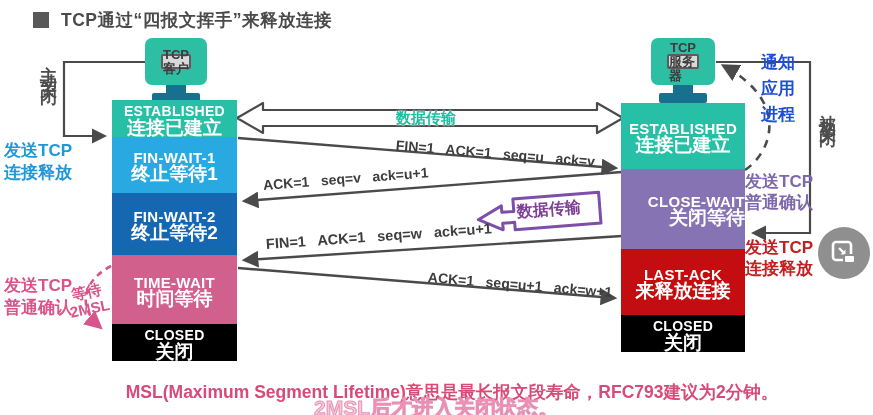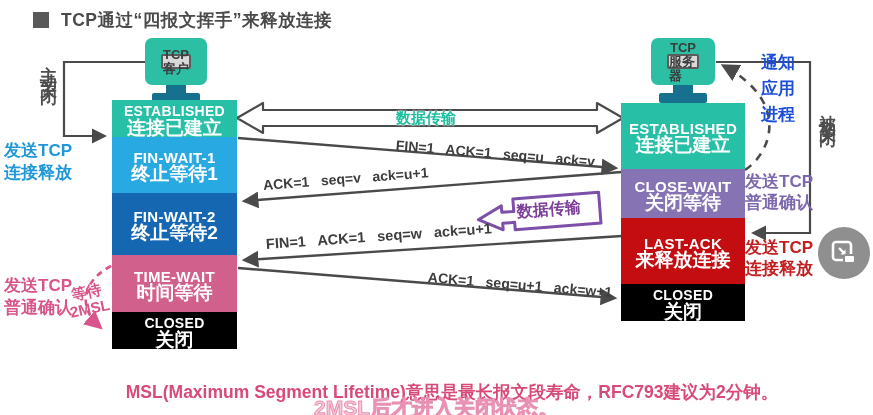--- a/index.html
+++ b/index.html
@@ -106,36 +106,36 @@
       <div class="state-zh">连接已建立</div>
     </div>
     <div class="state-box" style="height: 56px; background-color: rgb(41, 169, 225);">
       <div class="state-name">FIN-WAIT-1</div>
       <div class="state-zh">终止等待1</div>
     </div>
     <div class="state-box" style="height: 62px; background-color: rgb(21, 103, 177);">
       <div class="state-name">FIN-WAIT-2</div>
       <div class="state-zh">终止等待2</div>
     </div>
-    <div class="state-box" style="height: 57px; background-color: rgb(210, 96, 141);">
+    <div class="state-box" style="height: 69px; background-color: rgb(210, 96, 141);">
       <div class="state-name">TIME-WAIT</div>
       <div class="state-zh">时间等待</div>
     </div>
     <div class="state-box" style="height: 37px; background-color: rgb(0, 0, 0);">
       <div class="state-name" style="font-size:14px;">CLOSED</div>
       <div class="state-zh">关闭</div>
     </div>
   </div>
 
   <div class="col" style="left:621px;top:103px;width:124px;">
     <div class="state-box" style="height: 66px; background-color: rgb(39, 191, 165);">
       <div class="state-name">ESTABLISHED</div>
       <div class="state-zh">连接已建立</div>
     </div>
-    <div class="state-box" style="height: 49px; background-color: rgb(134, 115, 179);">
+    <div class="state-box" style="height: 80px; background-color: rgb(134, 115, 179); align-items: flex-end;">
       <div class="state-name">CLOSE-WAIT</div>
       <div class="state-zh">关闭等待</div>
     </div>
     <div class="state-box" style="height: 66px; background-color: rgb(195, 13, 16);">
       <div class="state-name">LAST-ACK</div>
       <div class="state-zh">来释放连接</div>
     </div>
     <div class="state-box" style="height: 37px; background-color: rgb(0, 0, 0);">
       <div class="state-name" style="font-size:14px;">CLOSED</div>
       <div class="state-zh">关闭</div>

